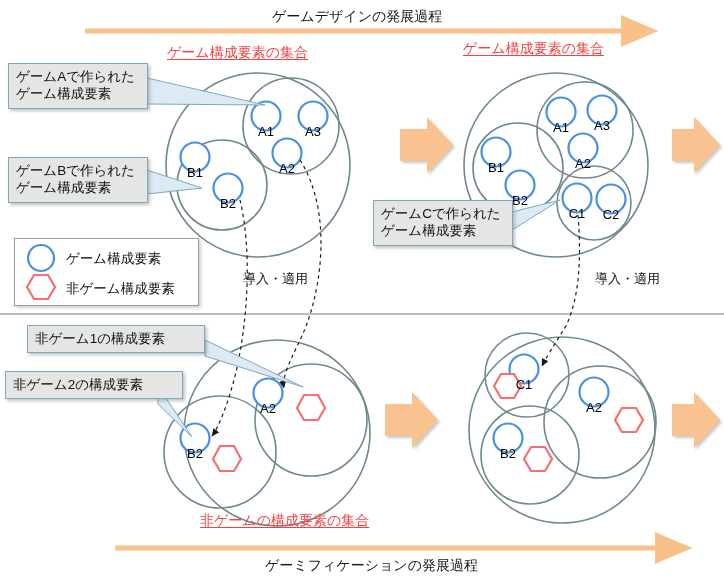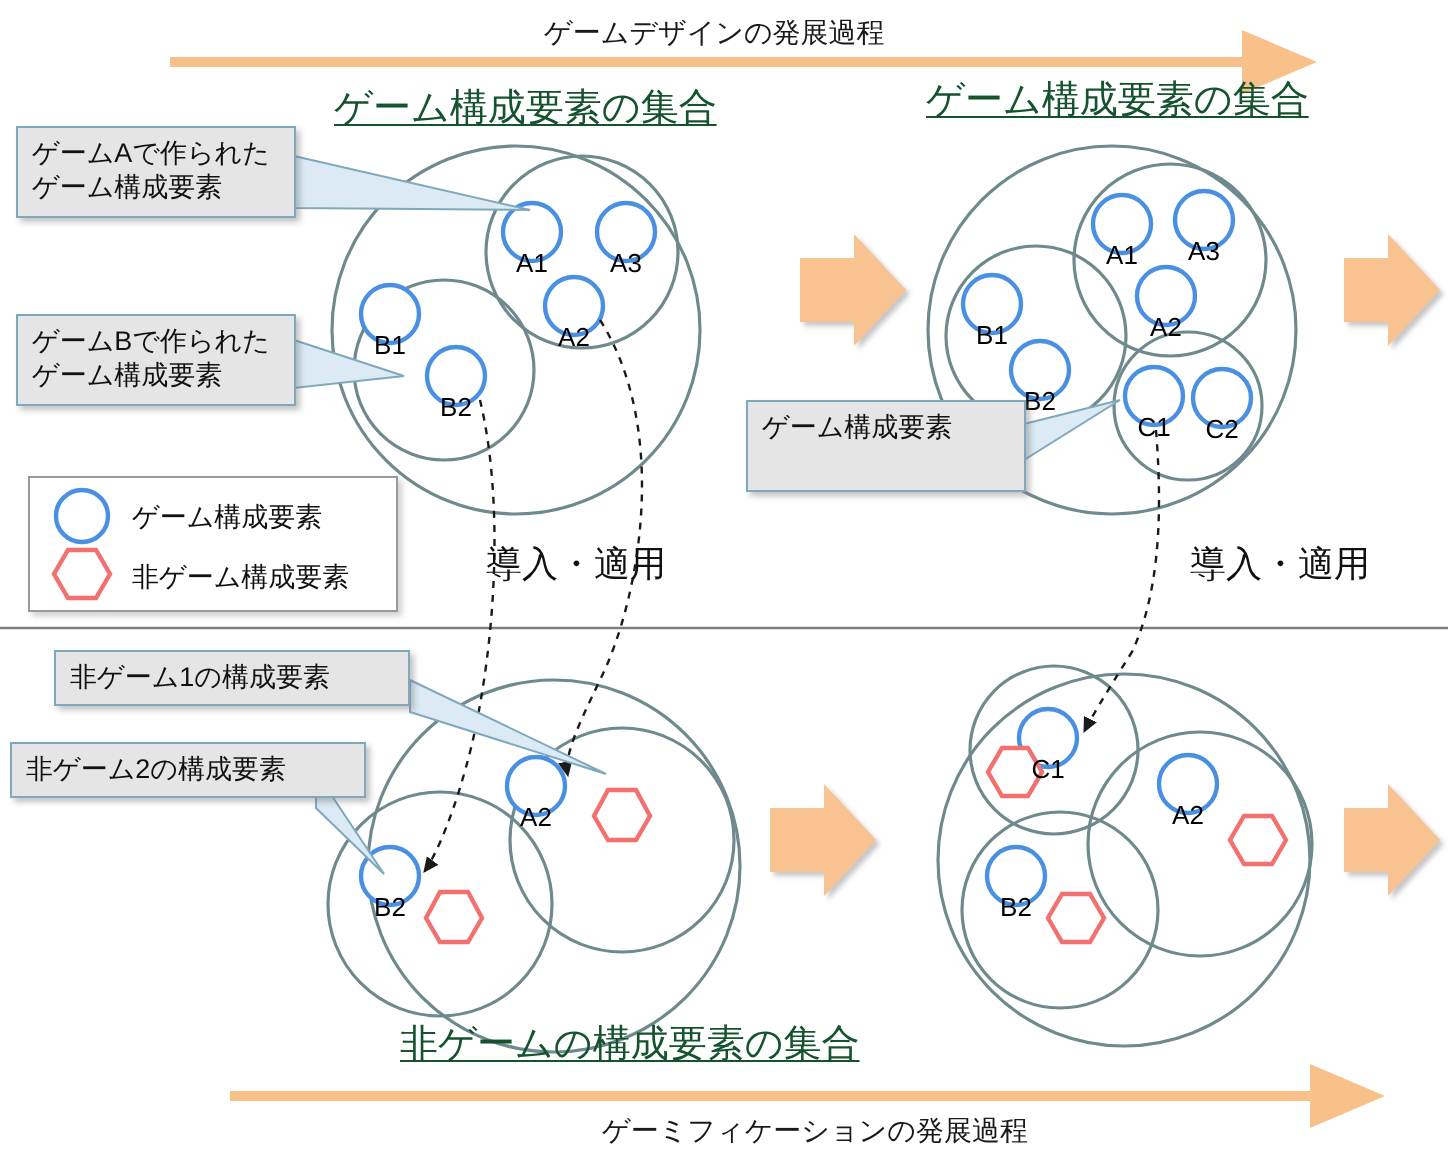--- a/index.html
+++ b/index.html
@@ -28,27 +28,27 @@
     position: absolute;
     color: #000000;
     white-space: nowrap;
     line-height: 1.15;
   }
   .axis-title {
     font-size: 14px;
     color: #1a1a1a;
   }
   .set-title {
-    font-size: 19px;
-    color: #14532d;
+    font-size: 14px;
+    color: #ef4444;
     text-decoration: underline;
     text-underline-offset: 2px;
   }
   .apply-label {
-    font-size: 18px;
+    font-size: 13px;
     color: #111111;
   }
   .callout {
     position: absolute;
     background: #e5e5e5;
     border: 1px solid #7fa8bd;
     color: #111111;
     font-size: 13.5px;
     line-height: 1.28;
     padding: 4px 7px 5px 7px;
@@ -187,21 +187,21 @@
       <path d="M147,78 L265,105 L147,104 z" fill="#dbeaf4" stroke="#7fa8bd" stroke-width="1"></path>
       <path d="M147,170 L202,188 L147,194 z" fill="#dbeaf4" stroke="#7fa8bd" stroke-width="1"></path>
       <path d="M512,212 L560,200 L512,230 z" fill="#dbeaf4" stroke="#7fa8bd" stroke-width="1"></path>
       <path d="M205,340 L303,387 L205,356 z" fill="#dbeaf4" stroke="#7fa8bd" stroke-width="1"></path>
       <path d="M158,386 L192,437 L158,404 z" fill="#dbeaf4" stroke="#7fa8bd" stroke-width="1"></path>
     </g>
   </svg>
 
   <div class="lbl axis-title" style="left:272px; top:8px;">ゲームデザインの発展過程</div>
 
-  <div class="lbl axis-title" style="left:265px; top:557px;margin-left:36px;">ゲーミフィケーションの発展過程</div>
+  <div class="lbl axis-title" style="left:265px; top:557px;">ゲーミフィケーションの発展過程</div>
 
   <div class="lbl set-title" style="left:167px; top:44px;">ゲーム構成要素の集合</div>
 
   <div class="lbl set-title" style="left:463px; top:40px;">ゲーム構成要素の集合</div>
 
   <div class="lbl set-title" style="left:166px; top:512px;margin-left:34px;">非ゲームの構成要素の集合</div>
 
   <div class="lbl apply-label" style="left:243px; top:272px;">導入・適用</div>
 
   <div class="lbl apply-label" style="left:595px; top:272px;">導入・適用</div>
@@ -231,20 +231,21 @@
     <div>ゲームAで作られた</div>
     <div>ゲーム構成要素</div>
   </div>
 
   <div class="callout" style="left:8px; top:157px; width:140px; height:46px;">
     <div>ゲームBで作られた</div>
     <div>ゲーム構成要素</div>
   </div>
 
   <div class="callout" style="left:373px; top:200px; width:140px; height:46px;">
+    <div>ゲームCで作られた</div>
     <div>ゲーム構成要素</div>
   </div>
 
   <div class="callout" style="left:27px; top:325px; width:178px; height:28px; display:flex; align-items:center;">
     <div>非ゲーム1の構成要素</div>
   </div>
 
   <div class="callout" style="left:5px; top:371px; width:178px; height:28px; display:flex; align-items:center;">
     <div>非ゲーム2の構成要素</div>
   </div>

